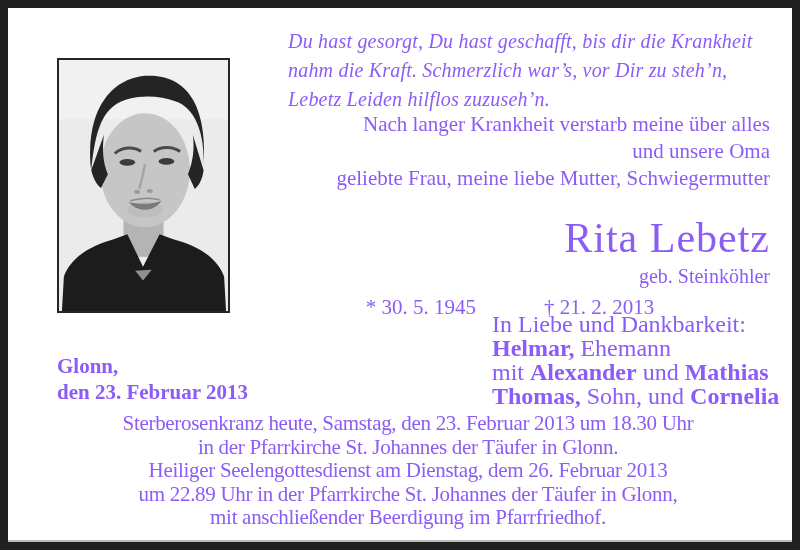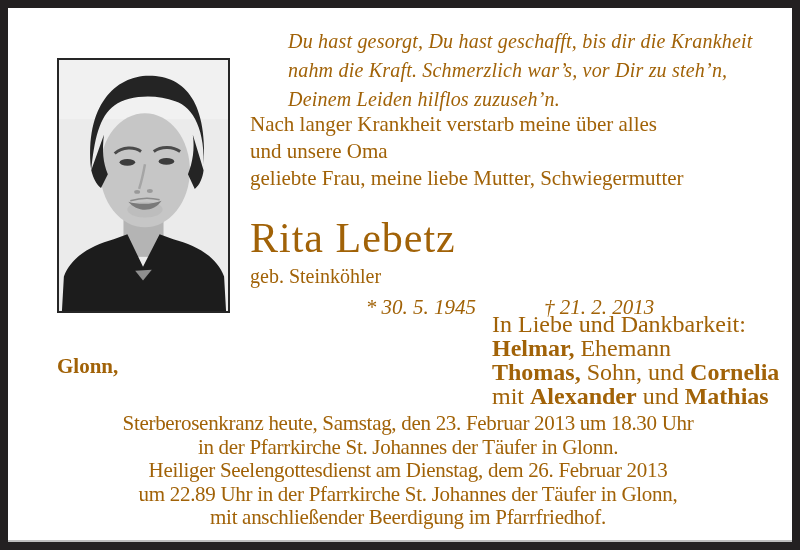--- a/index.html
+++ b/index.html
@@ -2,21 +2,21 @@
 <html><head>
 <meta charset="utf-8">
 <style>
   html, body { margin:0; padding:0; background:#ffffff; }
   .page {
     position:relative;
     width:800px; height:550px;
     box-sizing:border-box;
     border:8px solid #232021;
     background:#ffffff;
-    color:#a16207;
+    color:#8b5cf6;
     font-family:"Liberation Serif", serif;
     overflow:hidden;
   }
   .page::after {
     content:""; position:absolute; left:0; right:0; bottom:0;
     height:2px; background:#bdbdbd;
   }
   .photo-frame {
     position:absolute; left:49px; top:50px;
     width:173px; height:255px;
@@ -25,28 +25,28 @@
     background:#ebebeb;
   }
   .photo-frame svg { display:block; width:100%; height:100%; }
   .verse {
     position:absolute; left:280px; top:19px;
     font-style:italic; font-size:20px; line-height:29px;
     letter-spacing:0.2px; white-space:nowrap;
   }
   .center-col {
     position:absolute; left:242px; top:103px; width:520px;
-    text-align:left;
+    text-align:right;
   }
   .ann-line { font-size:21px; line-height:27px; white-space:nowrap; }
   .name { font-size:42px; line-height:46px; margin-top:23px; letter-spacing:1px; }
   .maiden { font-size:20px; line-height:24px; margin-top:3px; }
   .dates {
     margin-top:7px; font-size:21px;
-    display:flex; justify-content:center; gap:68px; white-space:nowrap;font-style:italic;
+    display:flex; justify-content:center; gap:68px; white-space:nowrap;
   }
   .mourners {
     position:absolute; left:484px; top:304px;
     font-size:24px; line-height:24px; white-space:nowrap;
   }
   .mourners b { font-weight:bold; }
   .place-date {
     position:absolute; left:49px; top:345px;
     font-size:21px; line-height:26px; white-space:nowrap;font-weight:bold;
   }
@@ -93,44 +93,45 @@
 
       <path d="M3,255 L5,220 C13,199 34,188 56,182 L70,177 L86,210 L103,177 L117,182
                C140,188 161,199 169,220 L171,255 Z" fill="#1c1c1c"></path>
       <path d="M78,214 L86,224 L95,213 Z" fill="#8f8f8f"></path>
     </svg>
   </div>
 
   <div class="verse">
     <div class="verse-line">Du hast gesorgt, Du hast geschafft, bis dir die Krankheit</div>
     <div class="verse-line">nahm die Kraft. Schmerzlich war’s, vor Dir zu steh’n,</div>
-    <div class="verse-line">Deinem Leiden hilflos zuzuseh’n.</div>
+    <div class="verse-line">Lebetz Leiden hilflos zuzuseh’n.</div>
   </div>
 
   <div class="center-col">
     <div class="ann-line">Nach langer Krankheit verstarb meine über alles</div>
     <div class="ann-line">und unsere Oma</div>
     <div class="ann-line">geliebte Frau, meine liebe Mutter, Schwiegermutter</div>
     <div class="name">Rita Lebetz</div>
     <div class="maiden">geb. Steinköhler</div>
     <div class="dates">
       <span>* 30. 5. 1945</span>
       <span>† 21. 2. 2013</span>
     </div>
   </div>
 
   <div class="mourners">
     <div>In Liebe und Dankbarkeit:</div>
     <div><b>Helmar,</b><span> Ehemann</span></div>
+    <div><span>mit </span><b>Alexander</b><span> und </span><b>Mathias</b></div>
     <div><b>Thomas,</b><span> Sohn, und </span><b>Cornelia</b></div>
-    <div><span>mit </span><b>Alexander</b><span> und </span><b>Mathias</b></div>
   </div>
 
   <div class="place-date">
     <div>Glonn,</div>
+    <div>den 23. Februar 2013</div>
   </div>
 
   <div class="schedule">
     <div class="schedule-line">Sterberosenkranz heute, Samstag, den 23. Februar 2013 um 18.30 Uhr</div>
     <div class="schedule-line">in der Pfarrkirche St. Johannes der Täufer in Glonn.</div>
     <div class="schedule-line">Heiliger Seelengottesdienst am Dienstag, dem 26. Februar 2013</div>
     <div class="schedule-line">um 22.89 Uhr in der Pfarrkirche St. Johannes der Täufer in Glonn,</div>
     <div class="schedule-line">mit anschließender Beerdigung im Pfarrfriedhof.</div>
   </div>
 

